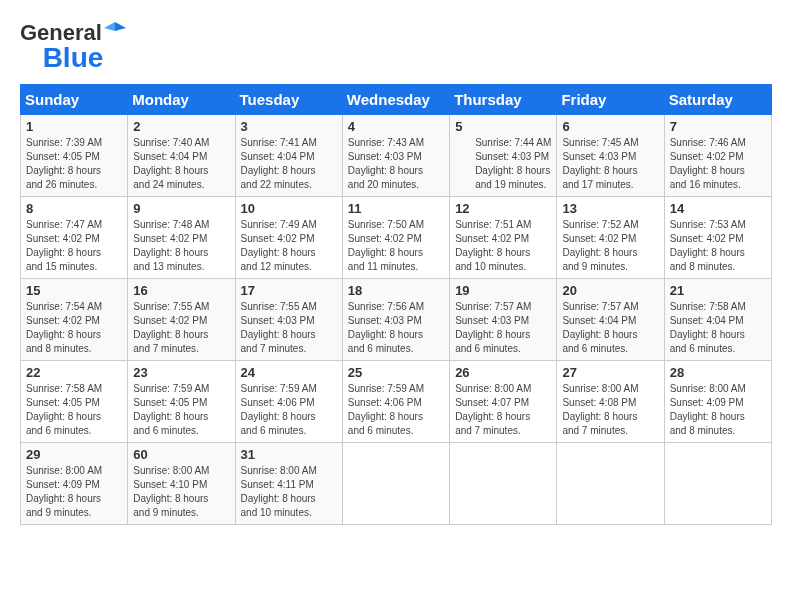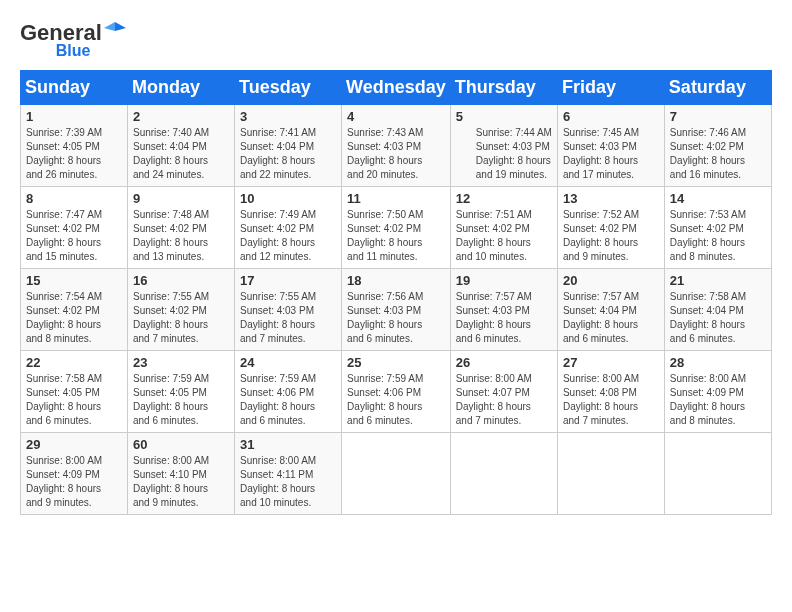--- a/index.html
+++ b/index.html
@@ -37,21 +37,21 @@
     .calendar {
       width: 100%;
       border-collapse: collapse;
       font-size: 11px;
     }
     .calendar thead th {
       background: #1a73e8;
       color: #fff;
       padding: 6px 4px;
       text-align: left;
-      font-size: 18px;
+      font-size: 15px;
       font-weight: bold;
       border: 1px solid #1a73e8;
     }
     .calendar tbody td {
       border: 1px solid #ccc;
       padding: 4px 5px;
       vertical-align: top;
       width: calc(100% / 7);
       min-height: 80px;
       background: #fff;
@@ -80,21 +80,21 @@
 
 <div class="header">
   <div class="logo">
     <div style="display:flex;align-items:center;">
       <span style="font-size:22px;font-weight:bold;color:#333;">General</span>
       <svg width="22" height="22" viewBox="0 0 22 22" style="margin-left:2px;margin-top:-4px;">
         <polygon points="11,2 22,8 11,11" fill="#1a73e8"></polygon>
         <polygon points="11,2 0,8 11,11" fill="#4da3f5"></polygon>
       </svg>
     </div>
-    <span style="font-size:16px;font-weight:bold;color:#1a73e8;margin-top:-4px;">Blue</span>
+    <span style="font-size:28px;font-weight:bold;color:#1a73e8;margin-top:-4px;">Blue</span>
   </div>
 </div>
 
 <table class="calendar">
   <thead>
     <tr>
     <th>Sunday</th>
         <th>Monday</th>
         <th>Tuesday</th>
         <th>Wednesday</th>

